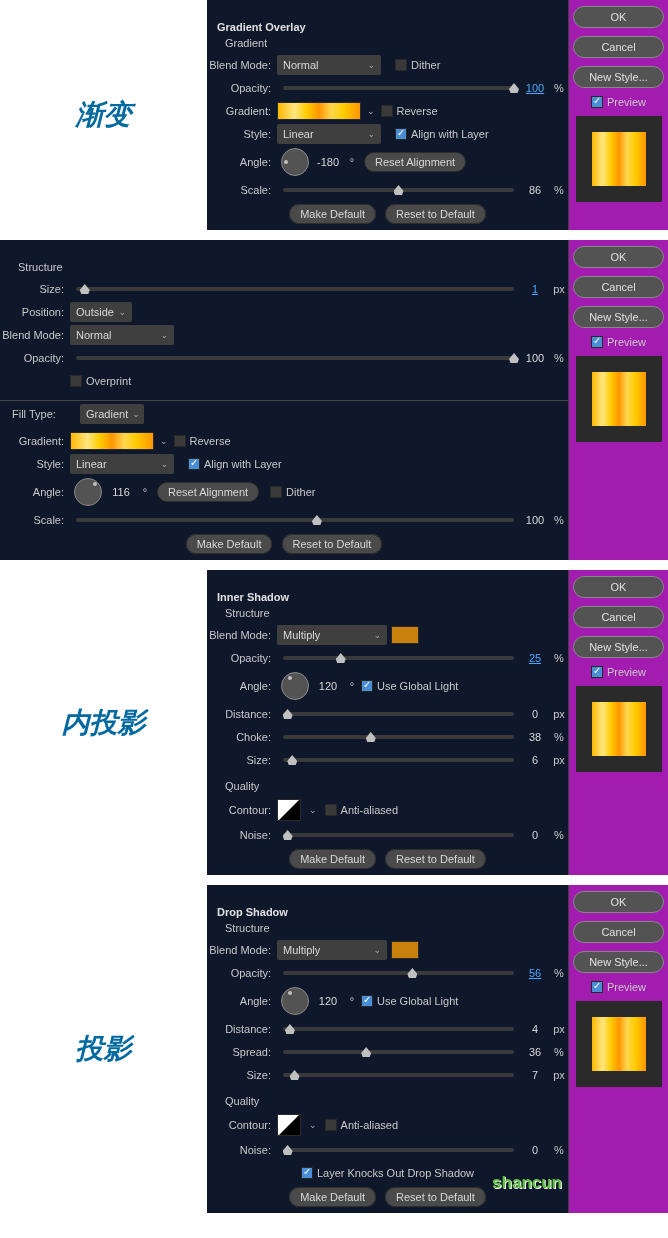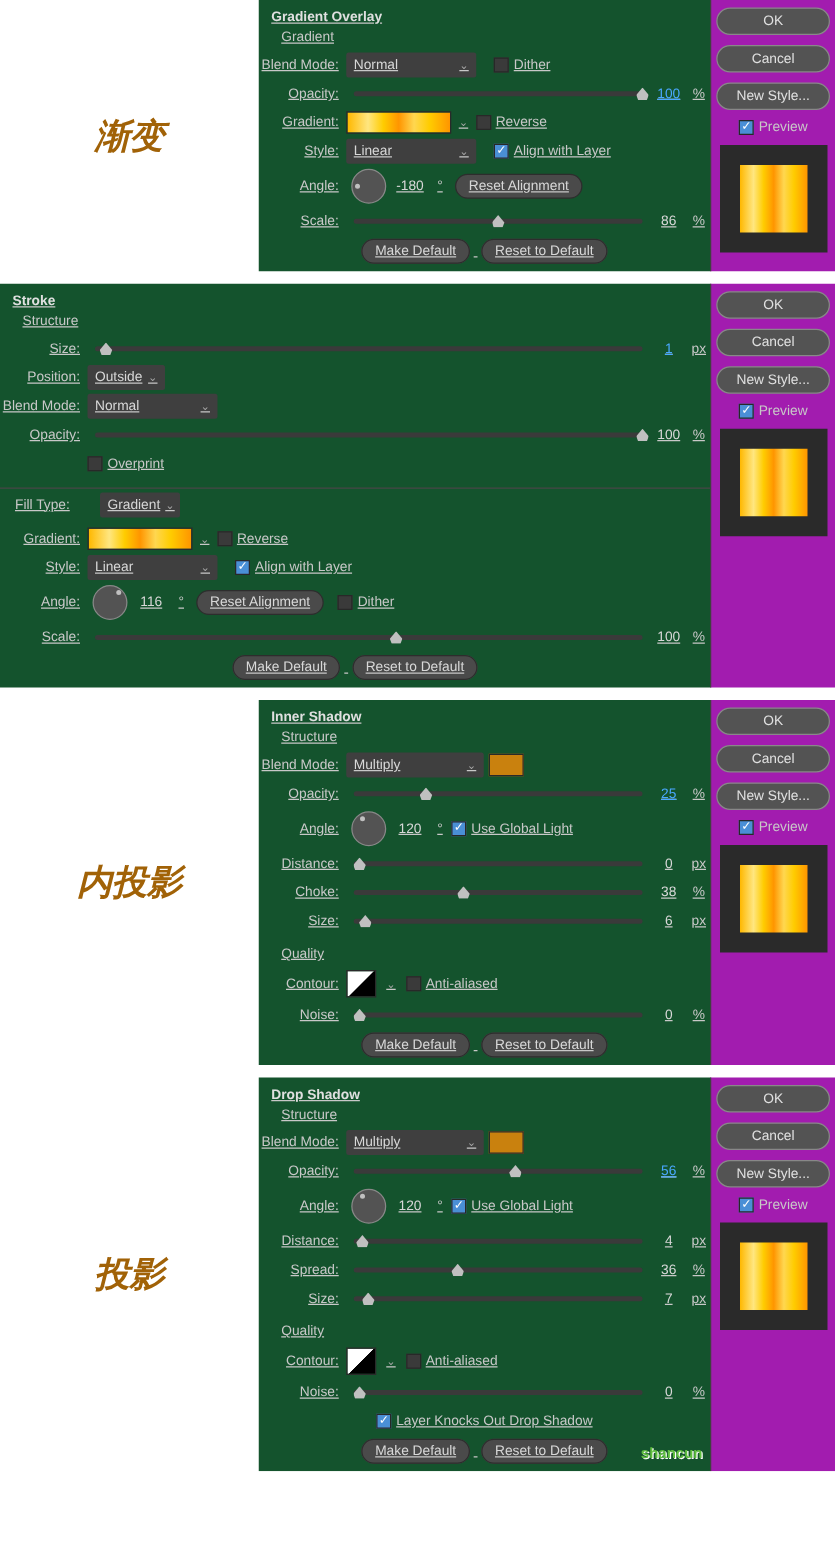--- a/index.html
+++ b/index.html
@@ -1,20 +1,20 @@
 <!DOCTYPE html>
 <html><head>
 <meta charset="utf-8">
 <style>
 *{box-sizing:border-box;margin:0;padding:0;font-family:Arial,sans-serif;}
 body{background:#fff;width:668px;}
 .row{display:flex;width:668px;margin-bottom:10px;}
 .label-col{width:207px;display:flex;flex-direction:column;align-items:center;justify-content:center;background:#fff;}
-.cn-label{font-family:"SimSun","STSong",serif;font-size:28px;font-style:italic;font-weight:bold;color:#a16207;}
-.panel{flex:1;background:#14532d;color:#c8c8c8;font-size:11px;position:relative;padding:6px 0 8px 0;text-decoration:underline;}
+.cn-label{font-family:"SimSun","STSong",serif;font-size:28px;font-style:italic;font-weight:bold;color:#0369a1;}
+.panel{flex:1;background:#0f172a;color:#c8c8c8;font-size:11px;position:relative;padding:19px 0 8px 0;}
 .panel-title{color:#e0e0e0;font-size:11px;padding:2px 0 2px 10px;font-weight:bold;}
 .panel-sub{color:#c8c8c8;font-size:11px;padding:2px 0 4px 18px;}
 .field-row{display:flex;align-items:center;height:22px;margin:1px 0;}
 .field-label{width:70px;text-align:right;padding-right:6px;color:#c8c8c8;font-size:11px;}
 .select{background:#3f3f3f;color:#d8d8d8;border:none;height:20px;padding:0 6px;font-size:11px;display:flex;align-items:center;justify-content:space-between;border-radius:2px;}
 .chev{font-size:9px;color:#aaa;margin-left:4px;}
 .chk{width:12px;height:12px;background:#3a3a3a;border:1px solid #282828;display:inline-block;margin-right:4px;position:relative;}
 .chk.on{background:#4a8fd6;}
 .chk.on::after{content:"✓";position:absolute;top:-2px;left:1px;font-size:10px;color:#fff;}
 .chk-label{font-size:11px;color:#c8c8c8;}
@@ -30,21 +30,21 @@
 .contour-sw{width:24px;height:22px;background:linear-gradient(135deg,#fff 0%,#fff 49%,#000 51%,#000 100%);border:1px solid #2a2a2a;}
 .angle-dial{width:28px;height:28px;border:1px solid #888;border-radius:50%;background:#535353;position:relative;margin:0 4px;}
 .angle-dial .dot{width:4px;height:4px;background:#c0c0c0;border-radius:50%;position:absolute;}
 .side-col{width:100px;background:#a21caf;border-left:1px solid #404040;padding:6px 4px;}
 .side-btn{height:22px;border:1px solid #888;border-radius:11px;color:#e0e0e0;font-size:11px;display:flex;align-items:center;justify-content:center;margin-bottom:8px;background:#535353;cursor:pointer;}
 .preview-chk{display:flex;align-items:center;justify-content:center;margin:4px 0 8px;}
 .preview-box{width:86px;height:86px;background:#2a2a2a;display:flex;align-items:center;justify-content:center;margin:0 auto;}
 .preview-sq{width:54px;height:54px;background:linear-gradient(90deg,#ffb800 0%,#ffe680 20%,#ffcc00 35%,#ff9500 50%,#ffd750 65%,#ffcc00 80%,#ff9500 100%);}
 .shield{width:100px;height:140px;position:relative;margin-top:40px;}
 .shield svg{filter:drop-shadow(2px 4px 6px rgba(0,0,0,0.3));}
-.watermark{position:absolute;bottom:8px;right:6px;font-size:12px;font-weight:bold;color:#5fbf3f;text-shadow:1px 1px 0 #fff;}
+.watermark{position:absolute;bottom:20px;right:6px;font-size:17px;font-weight:bold;color:#5fbf3f;text-shadow:1px 1px 0 #fff;}
 </style>
 </head>
 <body>
 
 <div class="row">
 <div class="label-col">
       <div class="cn-label">渐变</div>
     </div>
 <div class="panel">
   <div class="panel-title">Gradient Overlay</div>
@@ -115,21 +115,20 @@
         <span class="chk-label">Preview</span>
       </div>
   <div class="preview-box">
         <div class="preview-sq"></div>
       </div>
 </div>
 </div>
 
 <div class="row">
 <div class="panel">
-  <div class="panel-title">Stroke</div>
   <div class="panel-sub">Structure</div>
   <div class="field-row">
     <div class="field-label">Size:</div>
     <div class="slider" style="width:90px">
           <div class="slider-h" style="left:2%"></div>
         </div>
     <span class="num">1</span>
     <span class="unit">px</span>
   </div>
   <div class="field-row">

